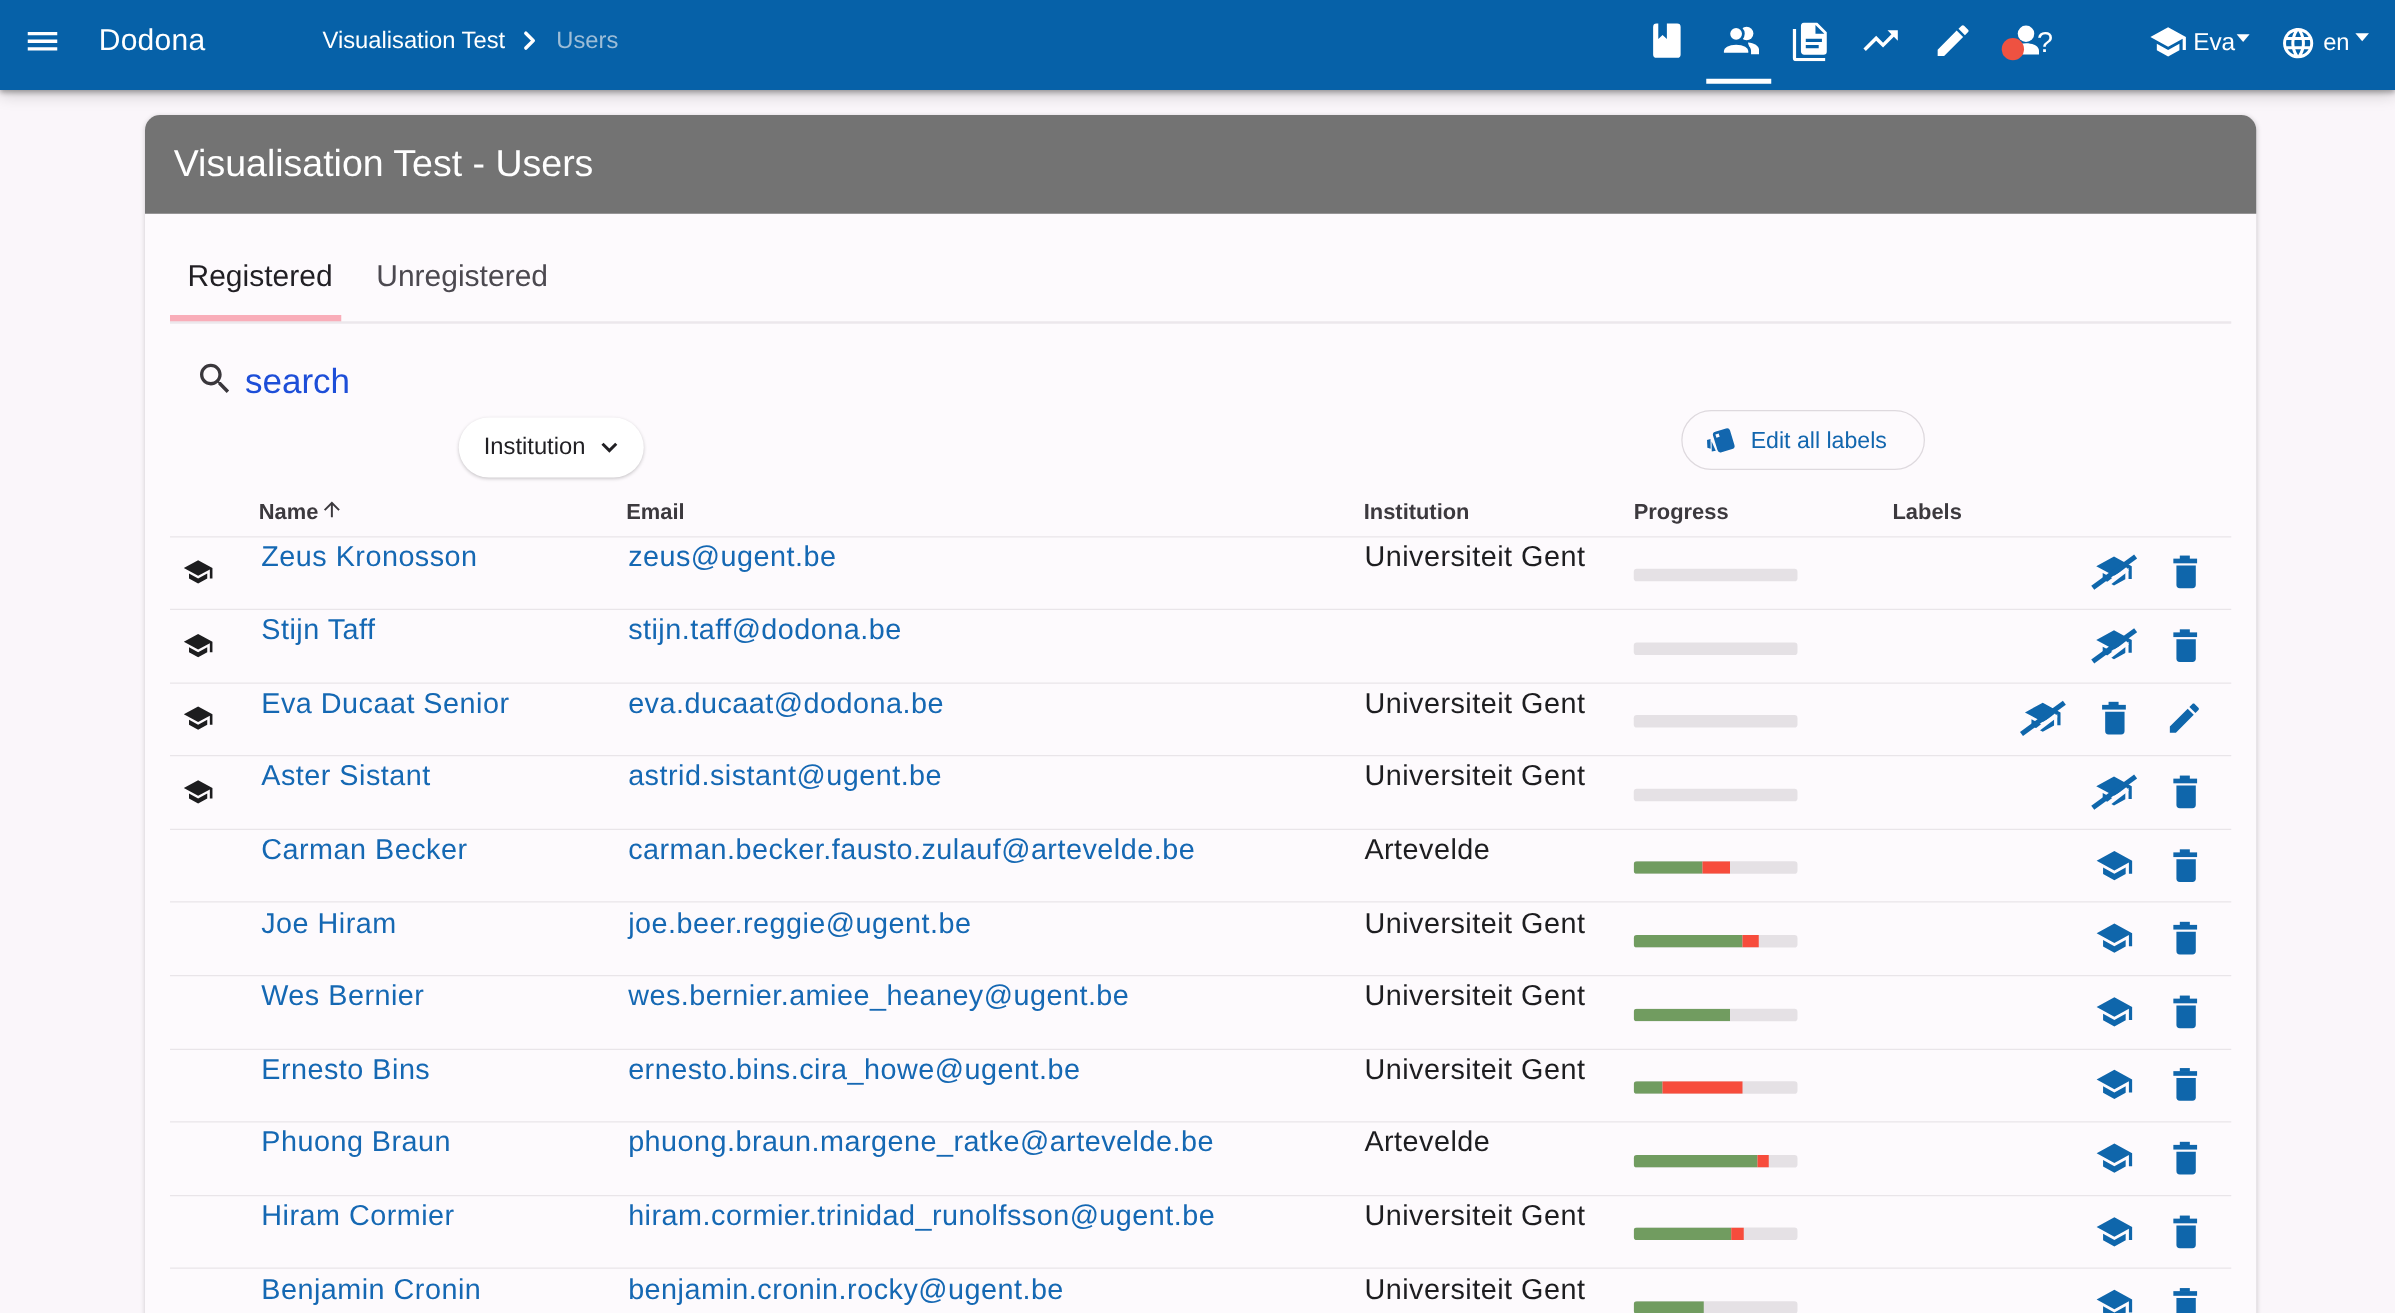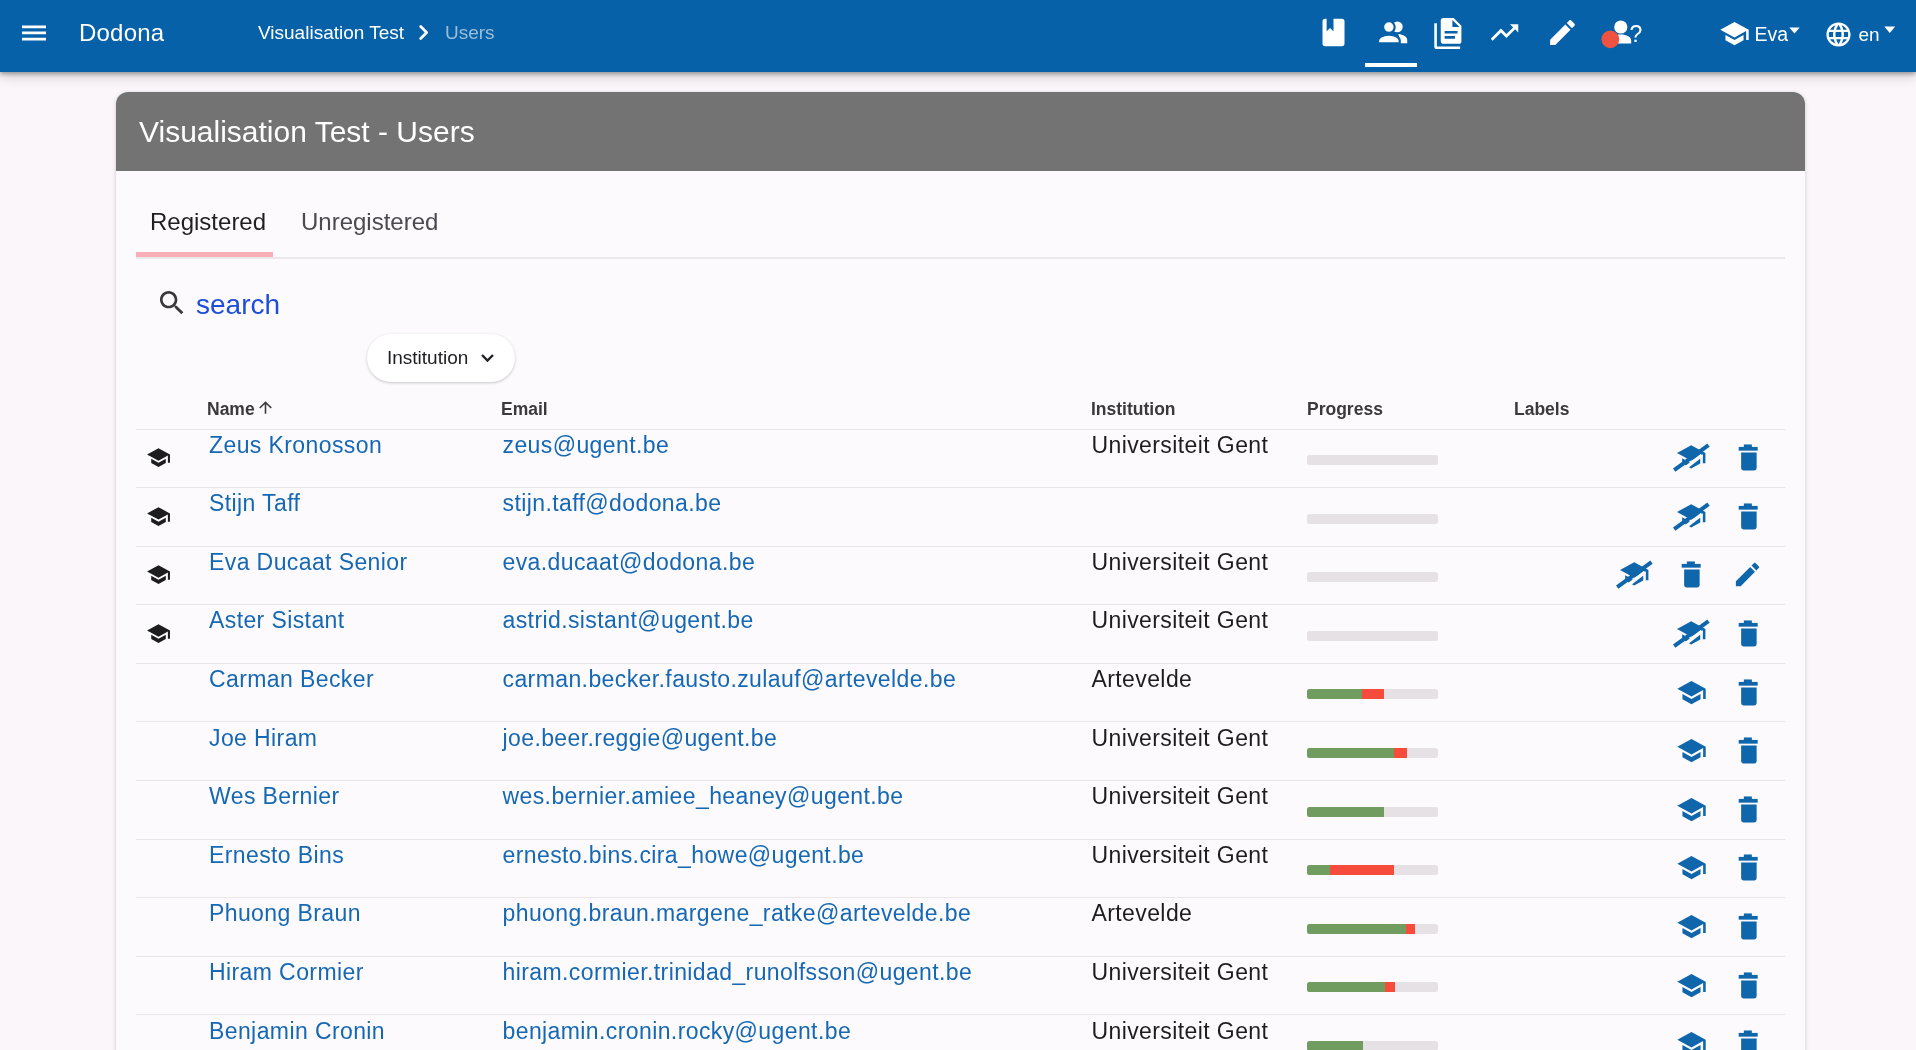--- a/index.html
+++ b/index.html
@@ -125,20 +125,31 @@
     </svg>
   <div class="t" style="left:80px;top:197px;font-size:28px;color:#1d4ed8">search</div>
 
   <div class="chip" style="left:251px;top:242px;width:148px;background:#fff;box-shadow:0 1px 3px rgba(0,0,0,.22)">
      <span style="margin-left:20px;font-size:19px;font-weight:500;color:#212024">Institution</span>
      <svg class="icon" style="margin-left:12px" width="15" height="10" viewBox="0 0 15 10" fill="none" stroke="#212024" stroke-width="2.4">
         <path d="M2 2 L7.5 7.5 L13 2"></path>
       </svg>
   </div>
 
+  <div class="chip" style="left:1228.5px;top:236px;width:195px;border:1.5px solid #ded9de">
+     <svg class="icon" style="margin-left:19px" width="26" height="24" viewBox="0 0 26 24">
+        <path fill="#1266ae" d="M4.3 13.2 7.6 20.6 4.4 21.2Z"></path>
+        <path fill="#1266ae" d="M0.6 11.9 3.4 11.2 3.5 18.9 0.9 18.2Z"></path>
+        <g transform="rotate(-17 13.5 12)">
+          <rect x="6.8" y="3.8" width="14.2" height="17.2" rx="2.6" fill="#1266ae"></rect>
+          <rect x="8.9" y="6" width="2.7" height="2.7" fill="#fdfafd"></rect>
+        </g>
+      </svg>
+     <span style="margin-left:10px;font-size:18.5px;font-weight:500;color:#1266ae">Edit all labels</span>
+  </div>
 
   <div class="th" style="left:91px;top:307px">Name</div>
   <svg class="icon" style="position:absolute;left:140px;top:306px" width="19" height="19" viewBox="0 0 24 24" fill="#3c393e">
       <path d="M4 12l1.41 1.41L11 7.83V20h2V7.83l5.58 5.59L20 12l-8-8-8 8z"></path>
     </svg>
   <div class="th" style="left:385px;top:307px">Email</div>
   <div class="th" style="left:975px;top:307px">Institution</div>
   <div class="th" style="left:1191px;top:307px">Progress</div>
   <div class="th" style="left:1398px;top:307px">Labels</div>
   <div class="row-line" style="top:336.6px"></div>

